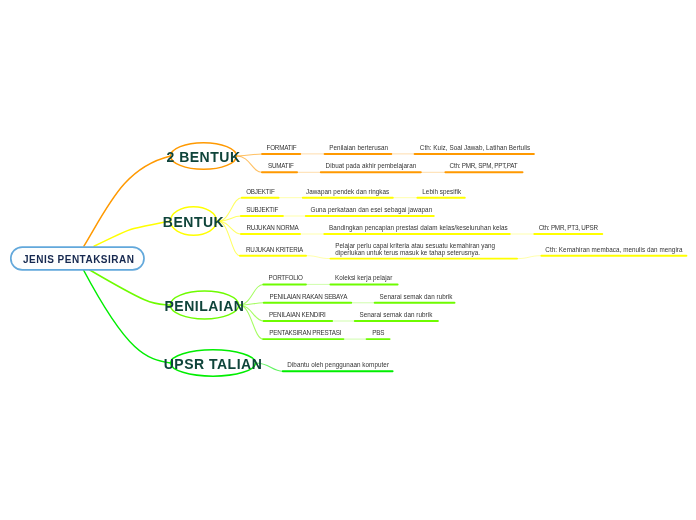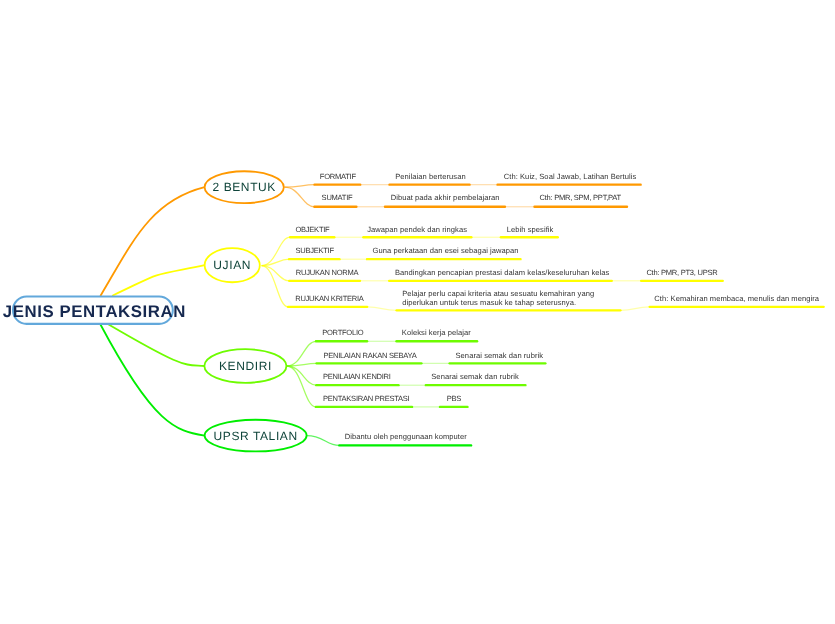--- a/index.html
+++ b/index.html
@@ -3,24 +3,24 @@
 <meta charset="utf-8">
 <style>
   html,body{margin:0;padding:0;background:#ffffff;}
   body{width:696px;height:520px;overflow:hidden;
        font-family:"Liberation Sans",sans-serif;
        -webkit-font-smoothing:antialiased;}
   #stage{position:relative;width:696px;height:520px;background:#ffffff;}
   svg#mm{position:absolute;left:0;top:0;width:696px;height:520px;display:block;}
   #overlay{position:absolute;left:0;top:0;width:696px;height:520px;transform:translateZ(0);}
   .rootlabel{position:absolute;white-space:nowrap;font-weight:bold;
-             color:#15284f;font-size:14px;letter-spacing:.48px;
+             color:#15284f;font-size:10px;letter-spacing:.48px;
              transform:translate(-50%,-50%);}
-  .nodelabel{position:absolute;white-space:nowrap;font-weight:normal;
-             color:#0F443A;font-size:10px;letter-spacing:.5px;
+  .nodelabel{position:absolute;white-space:nowrap;font-weight:bold;
+             color:#0F443A;font-size:14px;letter-spacing:.5px;
              transform:translate(-50%,-50%);}
   .cell{position:absolute;white-space:pre;color:#333333;font-size:6.3px;
         line-height:6.8px;letter-spacing:.05px;}
   .cell.caps{letter-spacing:-0.22px;}
 </style>
 </head>
 <body>
 
 <div id="stage">
   <svg id="mm" viewBox="0 0 696 520" xmlns="http://www.w3.org/2000/svg">
@@ -82,22 +82,22 @@
       <path d="M282.8,371.2 L392.6,371.2" fill="none" stroke="#00EE00" stroke-width="1.95" stroke-linecap="round"></path>
       <ellipse cx="203.5" cy="156" rx="33" ry="13.3" fill="#ffffff" stroke="#FF9900" stroke-width="1.5"></ellipse>
       <ellipse cx="193.5" cy="221" rx="23" ry="14.2" fill="#ffffff" stroke="#FFFF00" stroke-width="1.5"></ellipse>
       <ellipse cx="204.5" cy="305" rx="34.2" ry="14" fill="#ffffff" stroke="#6EFC00" stroke-width="1.5"></ellipse>
       <ellipse cx="213" cy="363" rx="42.5" ry="13.2" fill="#ffffff" stroke="#00EE00" stroke-width="1.5"></ellipse>
       <rect x="10.8" y="247.1" width="133.2" height="22.8" rx="11.4" ry="11.4" fill="#fdfefe" stroke="#62A8DB" stroke-width="1.7"></rect>
     </svg>
   <div id="overlay">
       <div class="rootlabel" style="left:78.69999999999999px;top:258.7px">JENIS PENTAKSIRAN</div>
       <div class="nodelabel" style="left:203.5px;top:156.5px">2 BENTUK</div>
-      <div class="nodelabel" style="left:193.5px;top:221.5px">UJIAN</div>
-      <div class="nodelabel" style="left:204.5px;top:305.5px">KENDIRI</div>
+      <div class="nodelabel" style="left:193.5px;top:221.5px">BENTUK</div>
+      <div class="nodelabel" style="left:204.5px;top:305.5px">PENILAIAN</div>
       <div class="nodelabel" style="left:213px;top:363.5px">UPSR TALIAN</div>
       <div class="cell caps" style="left:266.5px;bottom:368.34999999999997px">FORMATIF</div>
       <div class="cell" style="left:329.3px;bottom:368.34999999999997px">Penilaian berterusan</div>
       <div class="cell" style="left:419.8px;bottom:368.34999999999997px">Cth: Kuiz, Soal Jawab, Latihan Bertulis</div>
       <div class="cell caps" style="left:268px;bottom:349.95px">SUMATIF</div>
       <div class="cell" style="left:325.6px;bottom:349.95px">Dibuat pada akhir pembelajaran</div>
       <div class="cell caps" style="left:449.6px;bottom:349.95px">Cth: PMR, SPM, PPT,PAT</div>
       <div class="cell caps" style="left:246.2px;bottom:324.55px">OBJEKTIF</div>
       <div class="cell" style="left:306px;bottom:324.55px">Jawapan pendek dan ringkas</div>
       <div class="cell" style="left:422.3px;bottom:324.55px">Lebih spesifik</div>

